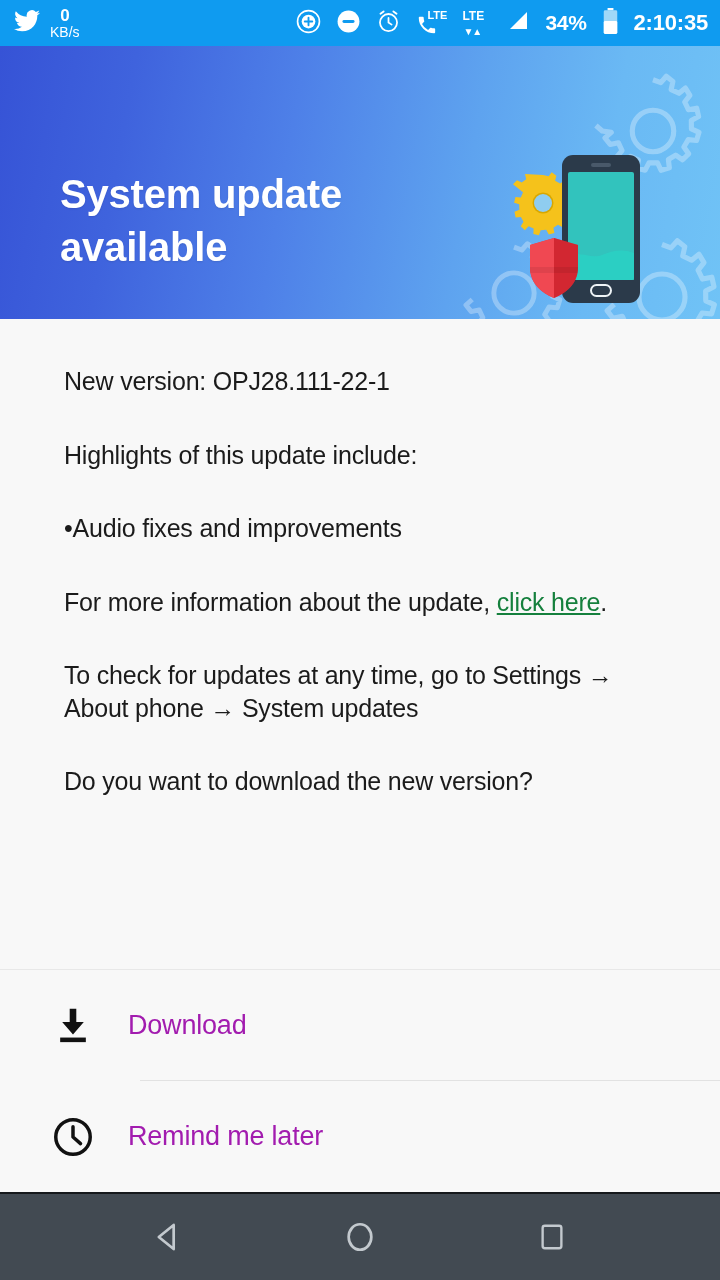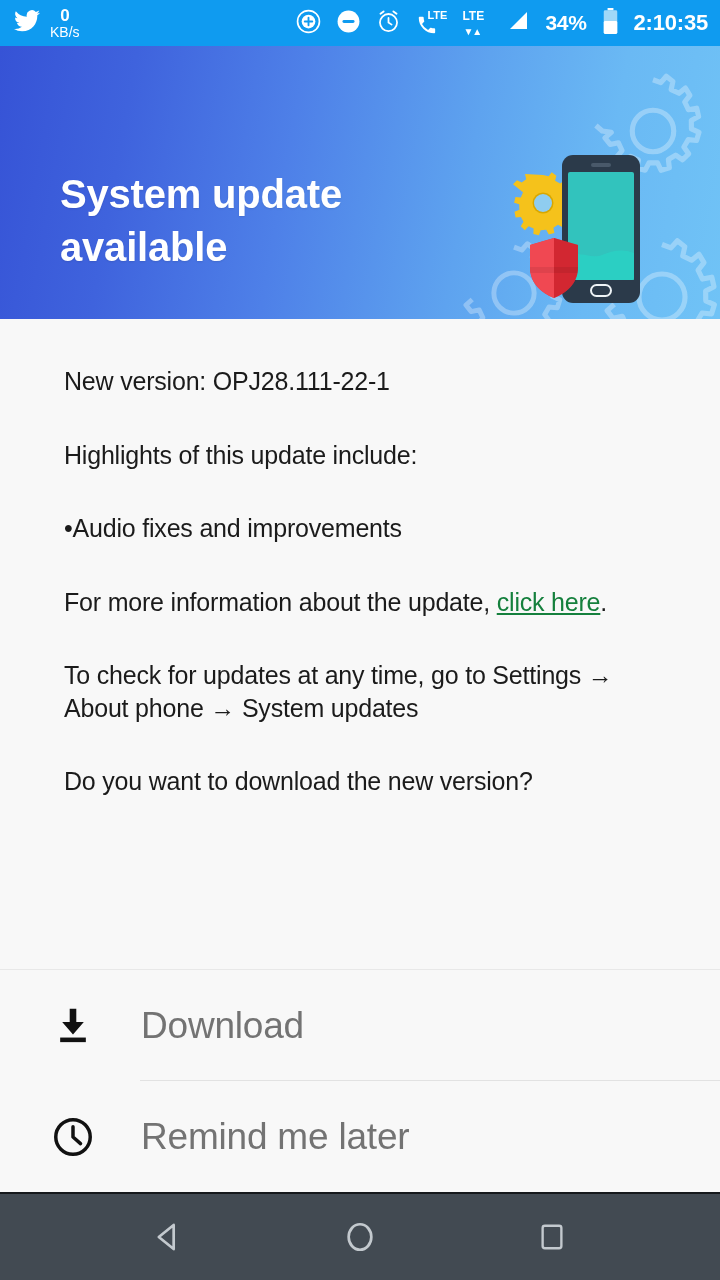--- a/index.html
+++ b/index.html
@@ -63,21 +63,21 @@
   .link { color:#15803d; text-decoration:underline; }
 
   
   .actions { flex:0 0 auto; background:#f8f8f8; border-top:1px solid #e8e8e8; }
   .action-row {
     display:flex; align-items:center;
     height:111px; padding-left:45px;
     position:relative;
   }
   .action-icon { width:56px; flex:0 0 56px; display:flex; align-items:center; justify-content:center; }
-  .action-label { font-size:37px; color:#737373; margin-left:40px; letter-spacing:-0.2px; }
+  .action-label { font-size:27px; color:#a21caf; margin-left:27px; letter-spacing:-0.2px; }
   .row-divider { position:absolute; left:140px; right:0; bottom:0; height:1px; background:#e2e2e2; }
 
   
   .navbar {
     flex:0 0 88px; height:88px;
     background:#424a52;
     border-top:2px solid #15181b;
     display:flex; align-items:center; justify-content:space-around;
     padding:0 72px;
   }

